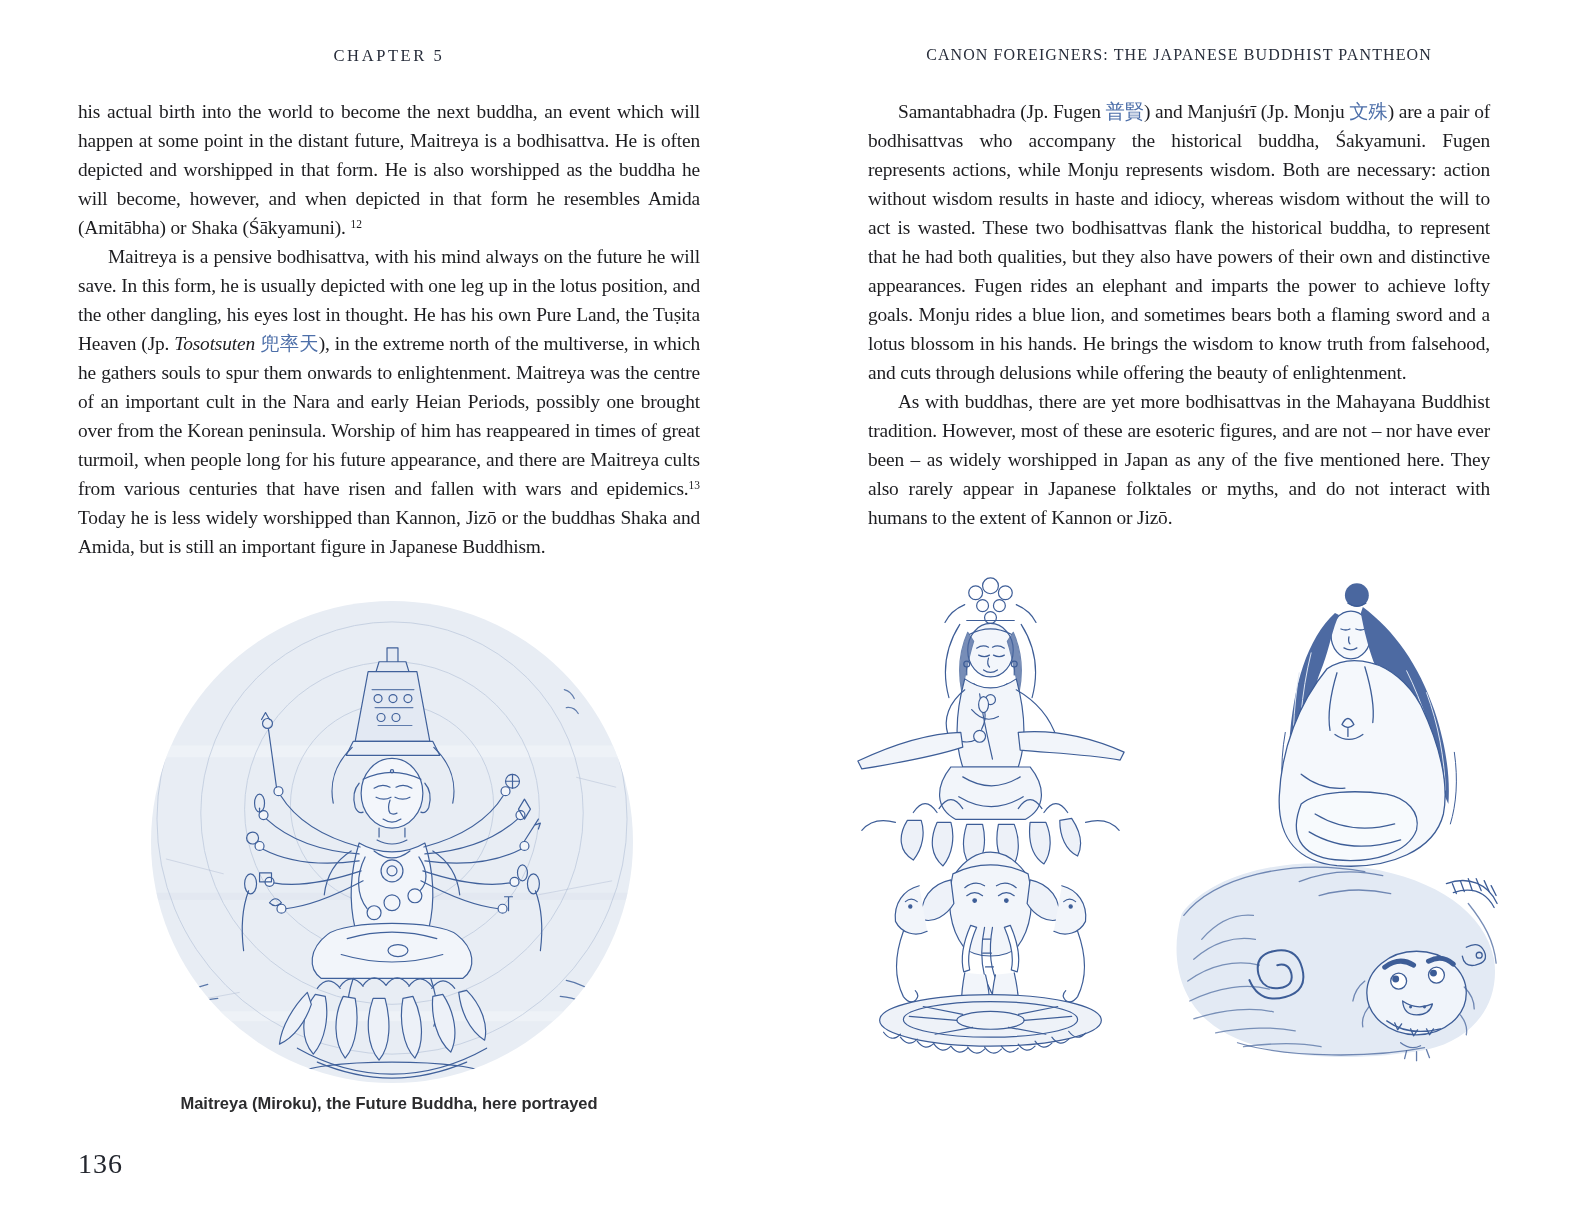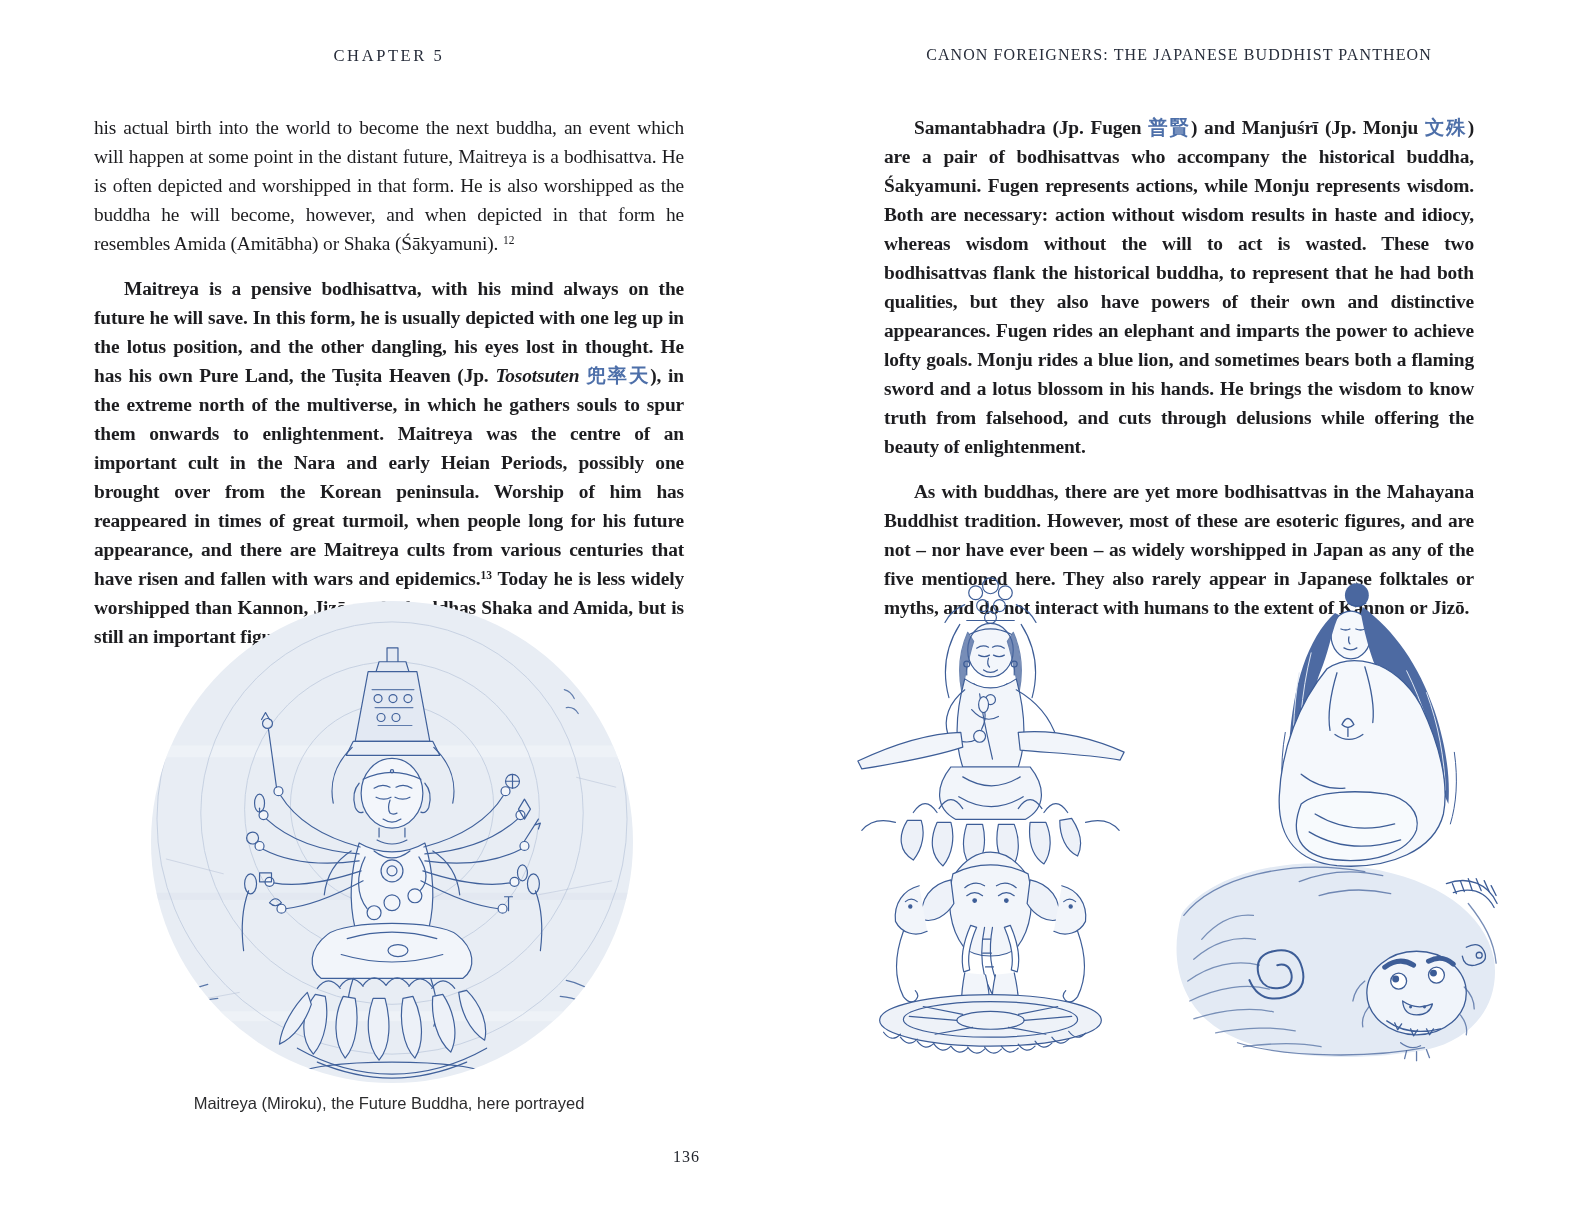--- a/index.html
+++ b/index.html
@@ -8,34 +8,34 @@
   .page{position:absolute;top:0;width:622px;height:852px;}
   #left-page{left:78px;}
   #right-page{left:868px;}
   .running-head{position:absolute;top:46px;left:0;right:0;text-align:center;
     font-family:"Liberation Serif",serif;font-size:16.5px;letter-spacing:2.6px;
     color:#262c3a;white-space:nowrap;}
   #right-page .running-head{letter-spacing:1.1px;font-size:16px;font-family:Liberation Serif, serif;}
   .body-text{position:absolute;top:97px;left:0;width:622px;
     font-size:19.4px;line-height:29px;color:#1d1d20;text-align:justify;
     letter-spacing:-0.15px;}
-  .body-text p{margin:16px;}
-  .body-text p.indent{text-indent:30px;font-weight:bold;}
+  .body-text p{margin:0;}
+  .body-text p.indent{text-indent:30px;}
   .body-text sup{font-size:11.5px;line-height:0;vertical-align:6px;letter-spacing:0;}
   .cjk{color:#4d6fa9;}
   .ital{font-style:italic;}
   .figure{position:absolute;}
   .fig-maitreya{top:598px;left:70px;width:488px;height:488px;}
   .fig-fugen{top:563px;left:-24px;width:292px;height:500px;}
   .fig-monju{top:553px;left:282px;width:368px;height:518px;}
   .caption{position:absolute;top:1092px;left:-20px;right:-20px;text-align:center;
     font-family:"Liberation Sans",sans-serif;font-size:16.5px;line-height:22.5px;
-    color:#2c2c2e;}
-  .pagenum{position:absolute;top:1148px;left:0;right:0;text-align:right;
-    font-family:"Liberation Serif",serif;font-size:16px;letter-spacing:1px;color:#23262e;}
+    color:#2c2c2e;font-weight:bold;}
+  .pagenum{position:absolute;top:1148px;left:0;right:0;text-align:left;
+    font-family:"Liberation Serif",serif;font-size:28px;letter-spacing:1px;color:#23262e;}
   svg{display:block;width:100%;height:100%;}
 </style>
 </head>
 <body>
 
 <div class="spread">
 
   <div class="page" id="left-page">
     <div class="running-head">CHAPTER 5</div>
 

